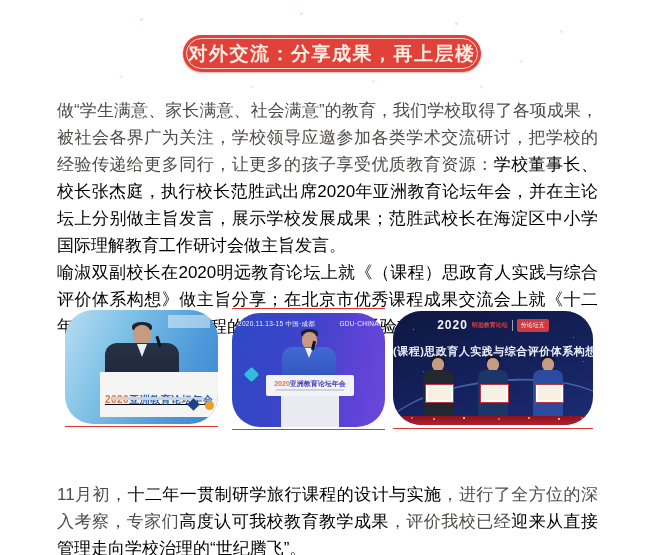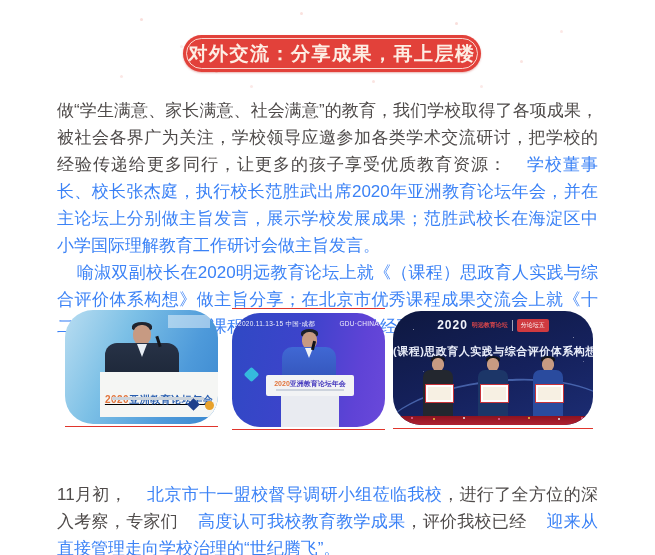--- a/index.html
+++ b/index.html
@@ -35,21 +35,21 @@
     color:#fdeee4;font-size:19px;font-weight:bold;letter-spacing:1.5px;
   }
   
   .content{
     position:absolute;left:57px;top:97px;width:541px;
     font-size:17px;line-height:27px;text-align:justify;
     color:#4f4b4a;
   }
   .content p{margin:0;}
   .seg-dark{color:#4f4b4a;}
-  .seg-hl{color:#3b82f6;margin-left:20px;}
+  .seg-hl{color:#000000;}
   .para3{
     position:absolute;left:57px;top:481px;width:541px;
     font-size:17px;line-height:27px;text-align:justify;color:#4f4b4a;
   }
   
   .photo-row{position:absolute;left:0;top:310px;width:655px;height:125px;}
   .photo{position:absolute;overflow:hidden;border-radius:28px;}
   .redline{position:absolute;height:1px;background:#e0352c;}
   
   .photo1{left:65px;top:0;width:153px;height:114px;
@@ -207,14 +207,14 @@
     <div class="p3-flowers"></div>
   </div>
 
   <div class="redline rl-p1-bottom"></div>
   <div class="redline rl-p2-top"></div>
   <div class="redline rl-p2-bottom"></div>
   <div class="redline rl-p3-bottom"></div>
 </div>
 
 <div class="para3">
-  <span class="seg-dark">11月初，</span><span class="seg-hl">北京市十一盟校督导调研小组莅临我校</span><span class="seg-dark">，进行了全方位的深入考察，专家们</span><span class="seg-hl">高度认可我校教育教学成果</span><span class="seg-dark">，评价我校已经</span><span class="seg-hl">迎来从直接管理走向学校治理的“世纪腾飞”。</span>
+  <span class="seg-dark">11月初，</span><span class="seg-hl">十二年一贯制研学旅行课程的设计与实施</span><span class="seg-dark">，进行了全方位的深入考察，专家们</span><span class="seg-hl">高度认可我校教育教学成果</span><span class="seg-dark">，评价我校已经</span><span class="seg-hl">迎来从直接管理走向学校治理的“世纪腾飞”。</span>
 </div>
 
 </body></html>

